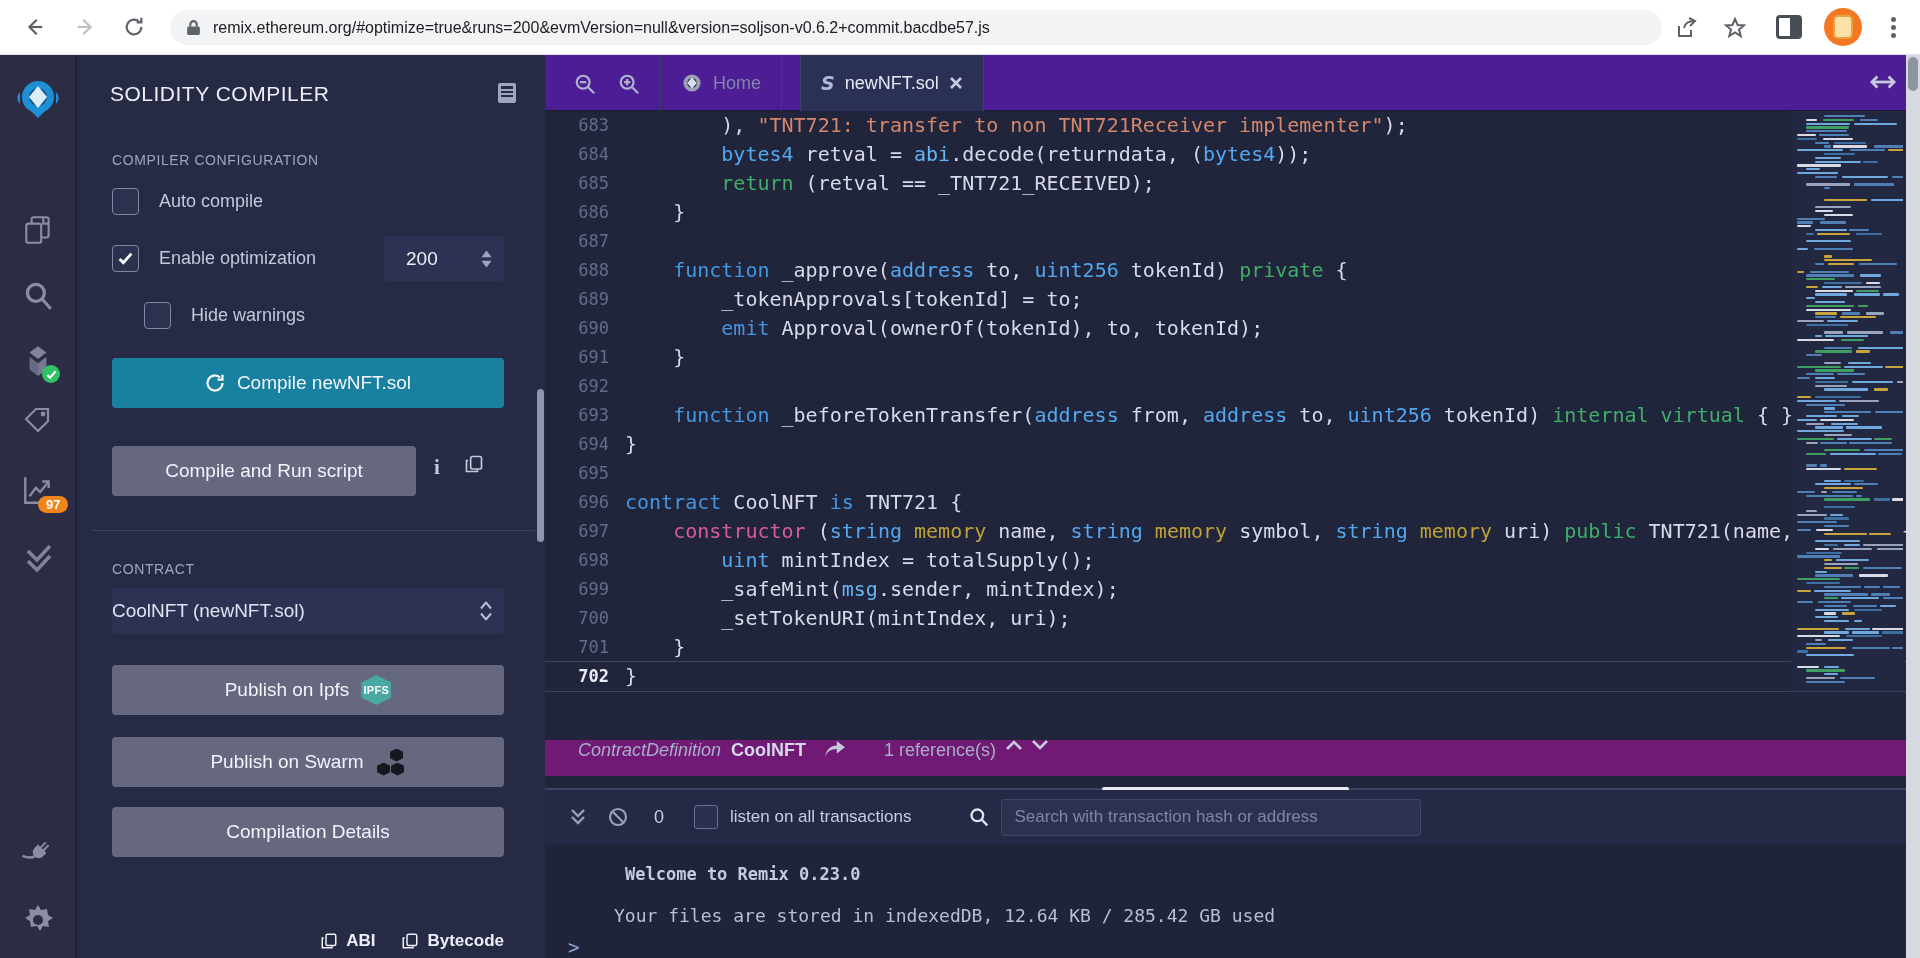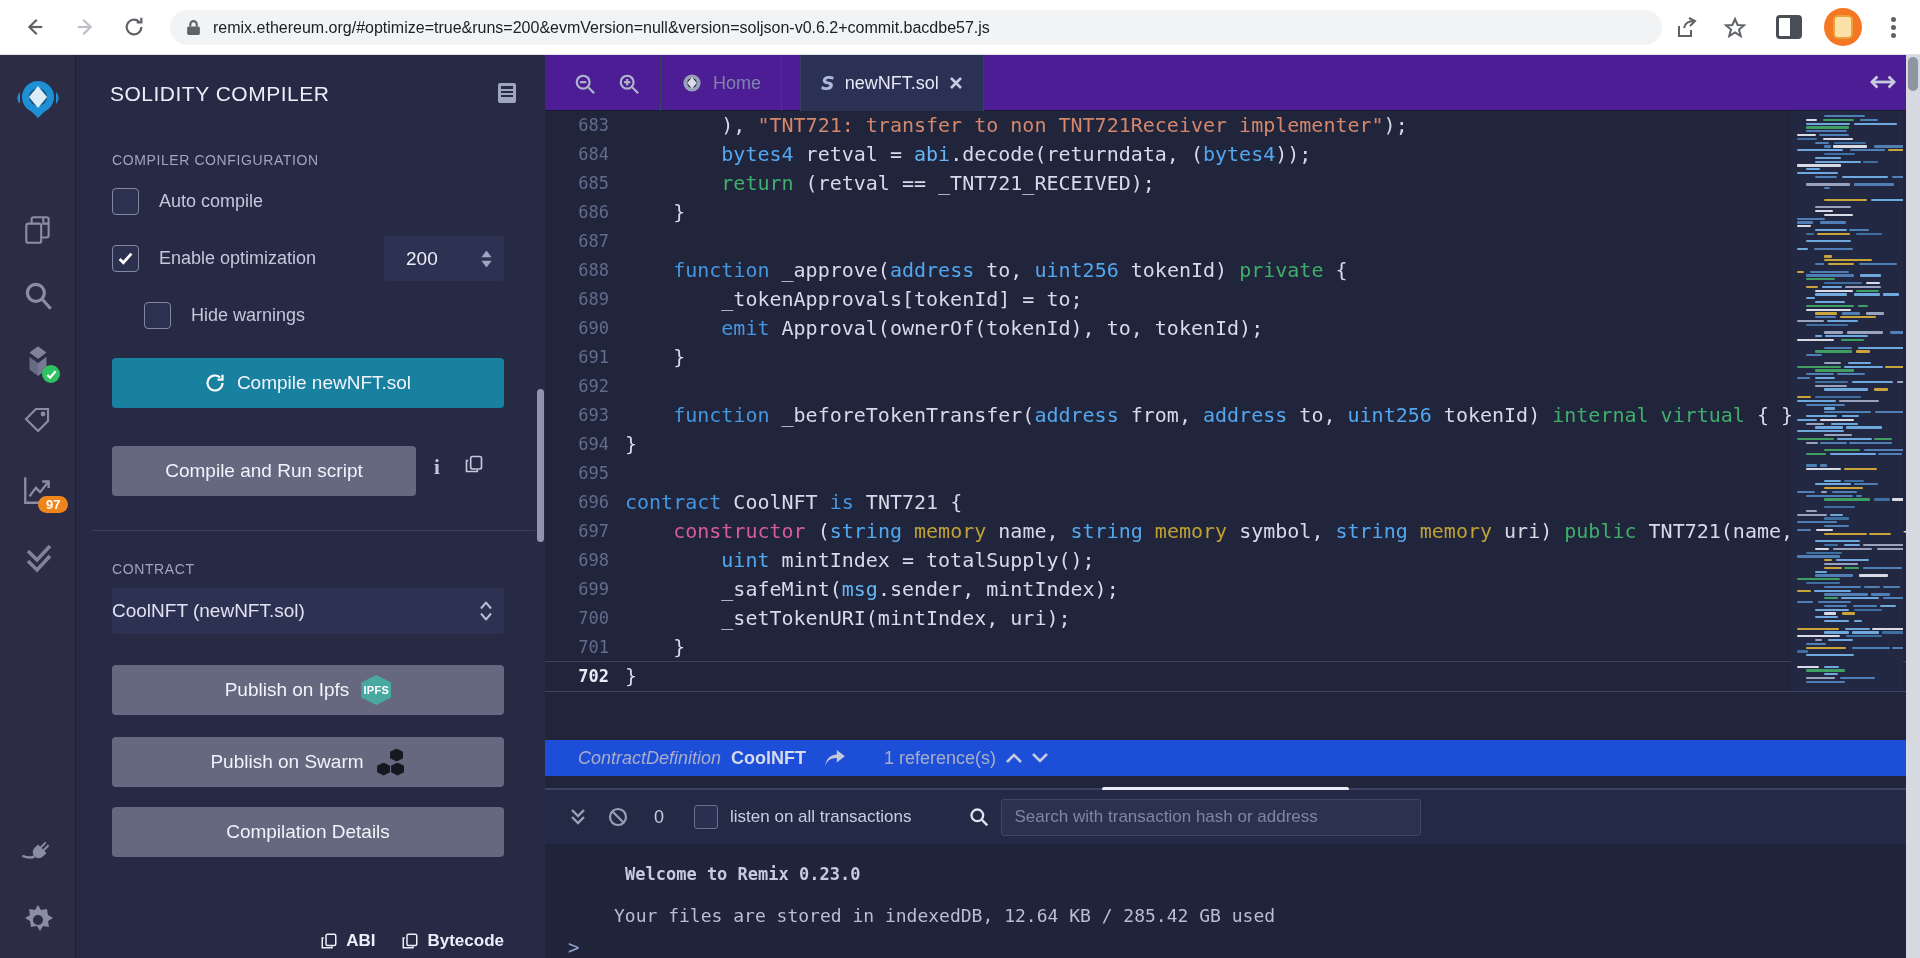--- a/index.html
+++ b/index.html
@@ -118,21 +118,21 @@
   .tk-p { color:#d7dae8; } .tk-k { color:#4596e0; } .tk-t { color:#53a7ee; }
   .tk-b { color:#66b5f5; } .tk-g { color:#3fae6a; } .tk-y { color:#bfa136; }
   .tk-s { color:#d5876b; } .tk-c { color:#d75a9e; }
 
   #minimap { position:absolute; right:3px; top:0; width:112px; height:580px;
              background:#232842; padding:4px 2px; overflow:hidden; }
   .mm-row { height:3.8px; white-space:nowrap; }
   .mm-seg { display:inline-block; height:2.2px; vertical-align:top; border-radius:1px; }
 
   #breadcrumb { position:absolute; left:0; right:0; top:685px; height:36px; display:flex;
-                align-items:center; padding-left:33px; gap:10px; background:#1d4ed8;
+                padding-left:33px; gap:10px; background:#701a75;
                 font-size:18px; color:#a9aec8; }
   #crumb-type { font-style:italic; }
   #crumb-name { color:#d5d9ea; font-weight:bold; }
   #crumb-refs { margin-left:28px; }
 
   
   #terminal { position:absolute; left:0; right:0; top:733px; bottom:0; background:#1f243b; }
   #term-handle { position:absolute; left:0; right:0; top:0; height:2px; background:#3c4263; }
   #term-handle-grip { position:absolute; left:557px; top:-1px; width:247px; height:4px;
                       background:#e8ebf5; border-radius:2px; }

